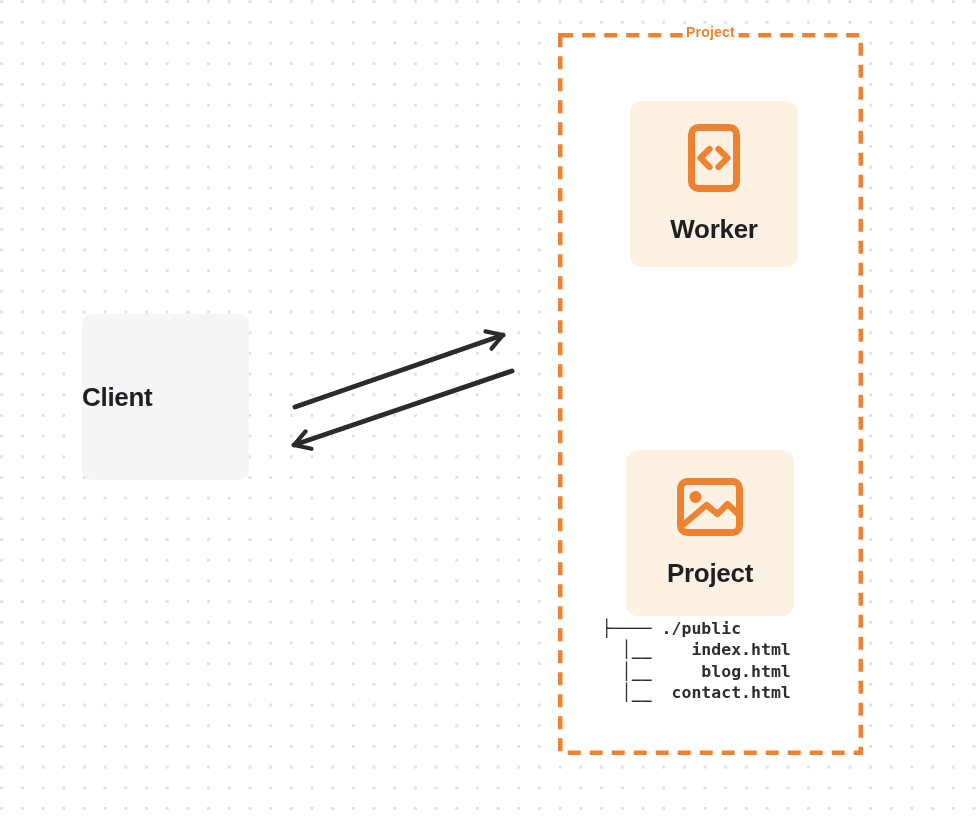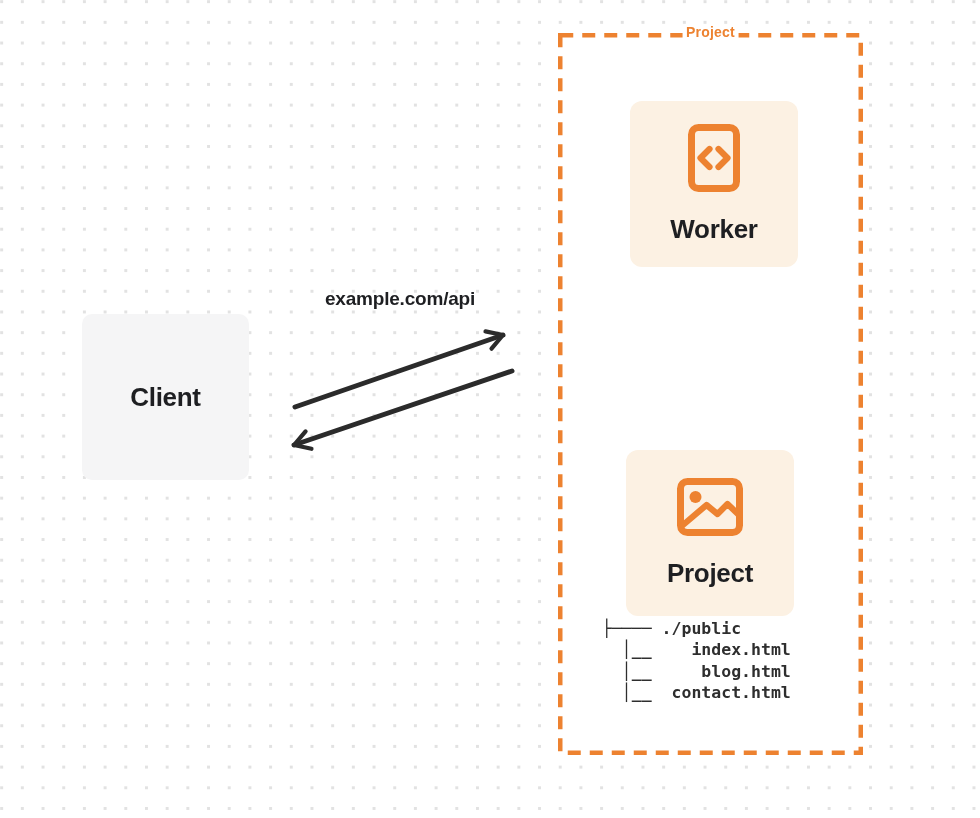--- a/index.html
+++ b/index.html
@@ -21,21 +21,21 @@
     background-size:20.7px 20.7px;
     background-position:12px 12px;
     overflow:hidden;
   }
   .canvas{ position:absolute; inset:0; }
 
   
   .client-card{
     position:absolute; left:82px; top:314px; width:167px; height:166px;
     background:var(--client_bg); border-radius:10px;
-    display:flex; align-items:center; justify-content:center;
+    display:flex; align-items:center; justify-content:flex-start;
   }
   .node-label{
     font-size:26px; font-weight:700; color:var(--ink); letter-spacing:-0.3px;
   }
 
   
   .url-label{
     position:absolute; left:290px; top:288px; width:220px;
     text-align:center; font-size:19px; font-weight:700; color:var(--ink);
     letter-spacing:-0.2px; white-space:nowrap;
@@ -81,21 +81,20 @@
 </style>
 </head>
 <body>
 
 <div class="canvas">
 
   <div class="client-card">
     <span class="node-label">Client</span>
   </div>
 
-  <div class="url-label">example.com/api</div>
 
   <svg class="arrows" width="260" height="140" viewBox="0 0 260 140">
     <defs>
       <marker id="ah" viewBox="0 0 6 6" refX="5" refY="3" markerWidth="4.6" markerHeight="4.6" orient="auto">
         <path d="M1,0.6 L5,3 L1,5.4" class="arrow-stroke" stroke-width="1.1" stroke-linecap="round" stroke-linejoin="round"></path>
       </marker>
     </defs>
     <line x1="25" y1="87" x2="233" y2="15" class="arrow-stroke" stroke-width="5" stroke-linecap="round" marker-end="url(#ah)"></line>
     <line x1="242" y1="51" x2="24" y2="125" class="arrow-stroke" stroke-width="5" stroke-linecap="round" marker-end="url(#ah)"></line>
   </svg>

